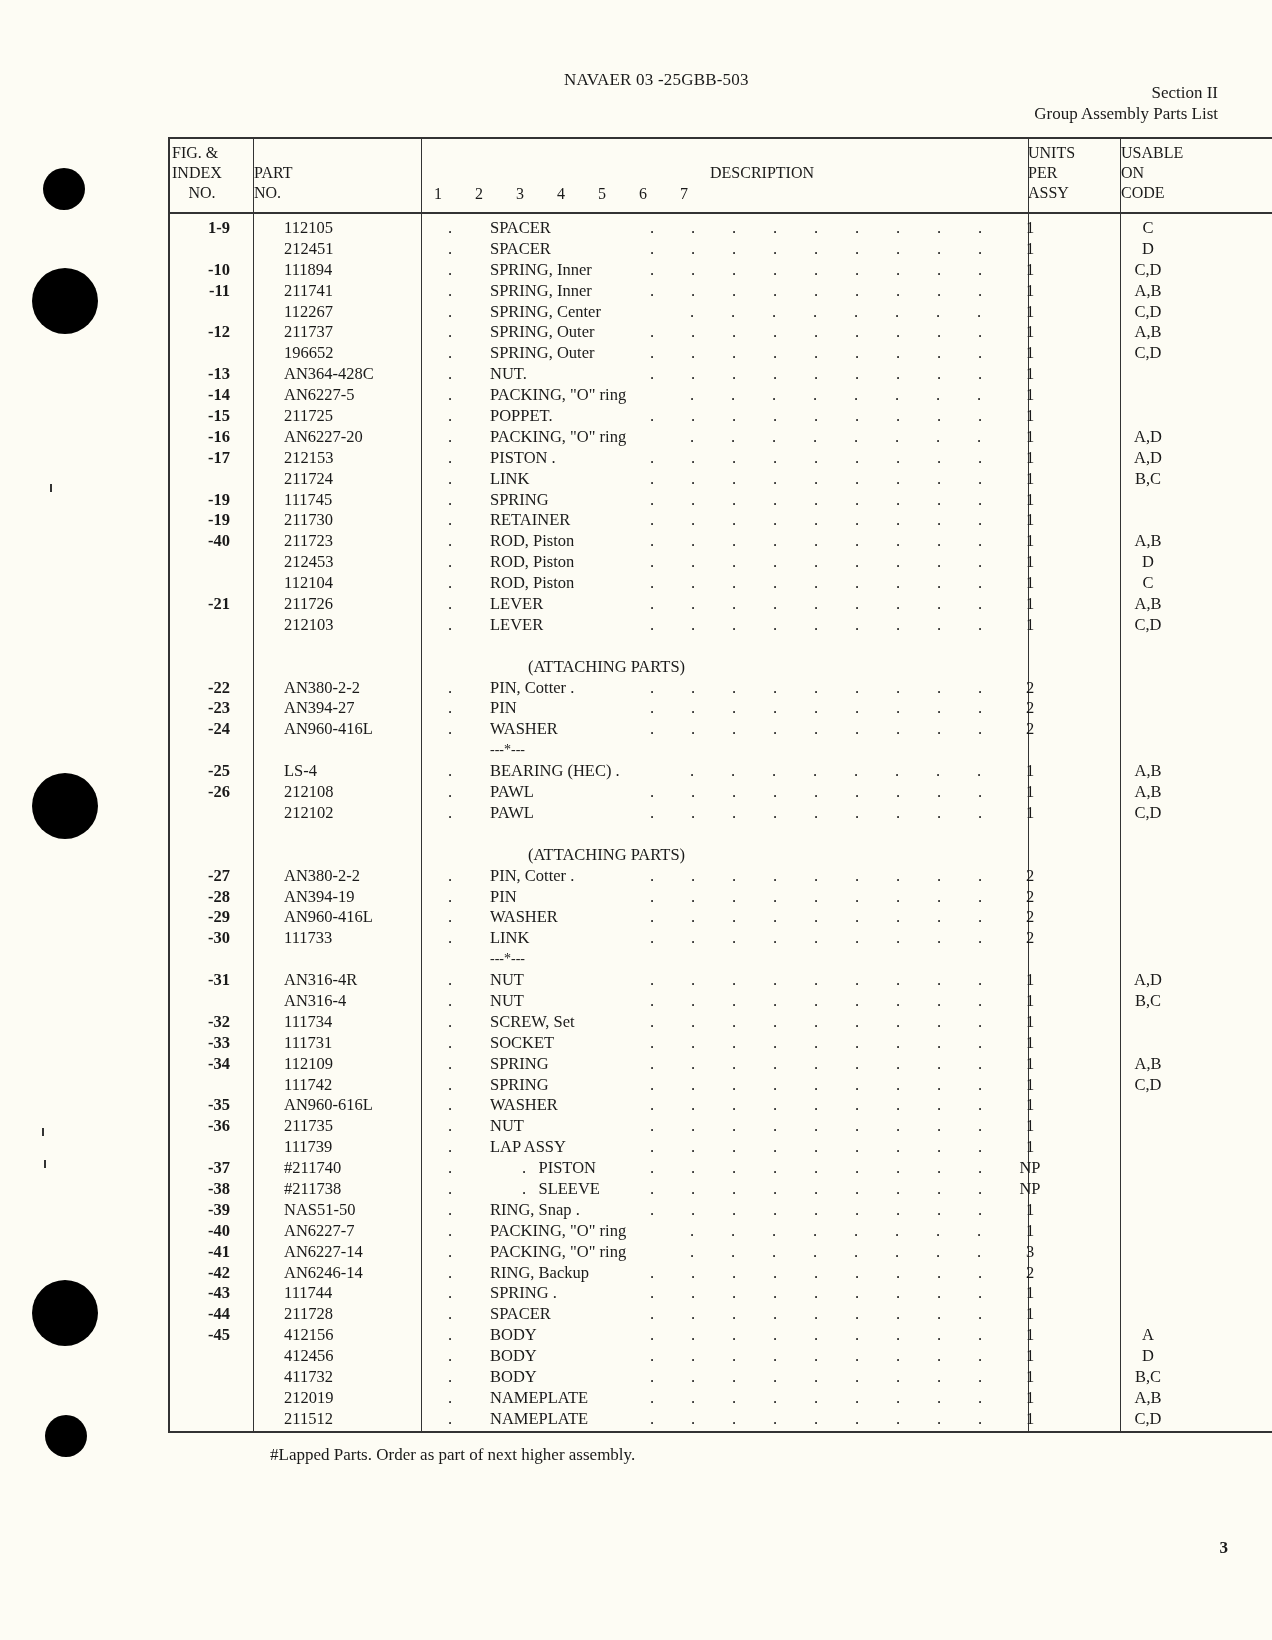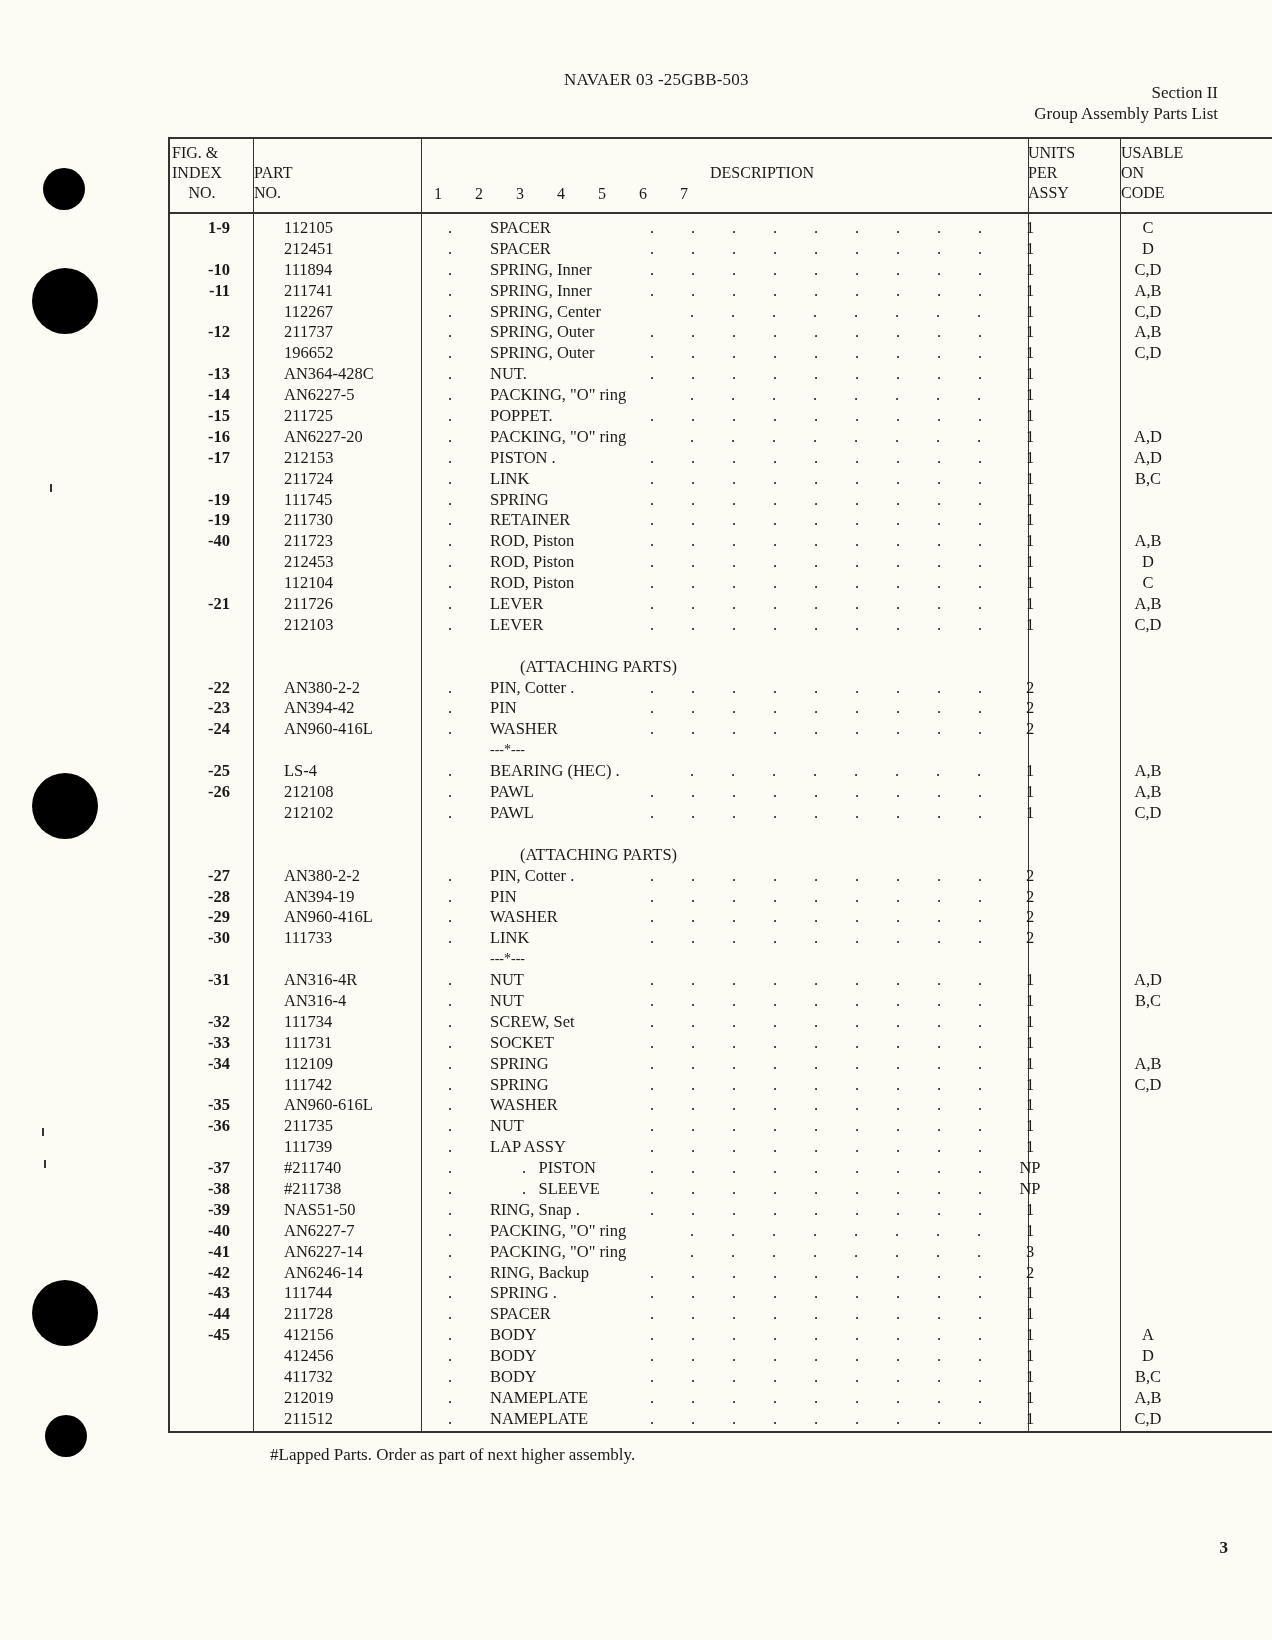--- a/index.html
+++ b/index.html
@@ -51,21 +51,21 @@
   .c-part { position: absolute; left: 114px; }
   .c-dot { position: absolute; left: 278px; }
   .c-desc { position: absolute; left: 320px; white-space: pre; }
   .c-desc.indent { left: 352px; }
   .c-units { position: absolute; left: 820px; width: 80px; text-align: center; }
   .c-code { position: absolute; left: 908px; width: 140px; text-align: center; }
   .dots {
     position: absolute; left: 440px; width: 400px; white-space: nowrap; overflow: hidden;
   }
   .dots i { display: inline-block; width: 41px; font-style: normal; }
-  .heading-row .c-desc { left: 350px; }
+  .heading-row .c-desc { left: 358px; }
   .sep-row .c-desc { left: 320px; font-size: 14px; }
   .footnote {
     position: absolute; left: 270px; top: 1445px; font-size: 17px;
   }
   .page-num {
     position: absolute; right: 44px; top: 1538px; font-size: 17px; font-weight: bold;
   }
 </style>
 </head>
 <body>
@@ -305,21 +305,21 @@
         <span class="c-fig">-22</span>
         <span class="c-part">AN380-2-2</span>
         <span class="c-dot">.</span>
         <span class="dots" style="left:480px;width:360px;"><i>.</i><i>.</i><i>.</i><i>.</i><i>.</i><i>.</i><i>.</i><i>.</i><i>.</i></span>
         <span class="c-desc" style="background:#fdfcf4;padding-right:6px;">PIN, Cotter .</span>
         <span class="c-units">2</span>
         <span class="c-code"></span>
       </div>
       <div class="row">
         <span class="c-fig">-23</span>
-        <span class="c-part">AN394-42</span>
+        <span class="c-part">AN394-27</span>
         <span class="c-dot">.</span>
         <span class="dots" style="left:480px;width:360px;"><i>.</i><i>.</i><i>.</i><i>.</i><i>.</i><i>.</i><i>.</i><i>.</i><i>.</i></span>
         <span class="c-desc" style="background:#fdfcf4;padding-right:6px;">PIN</span>
         <span class="c-units">2</span>
         <span class="c-code"></span>
       </div>
       <div class="row">
         <span class="c-fig">-24</span>
         <span class="c-part">AN960-416L</span>
         <span class="c-dot">.</span>

